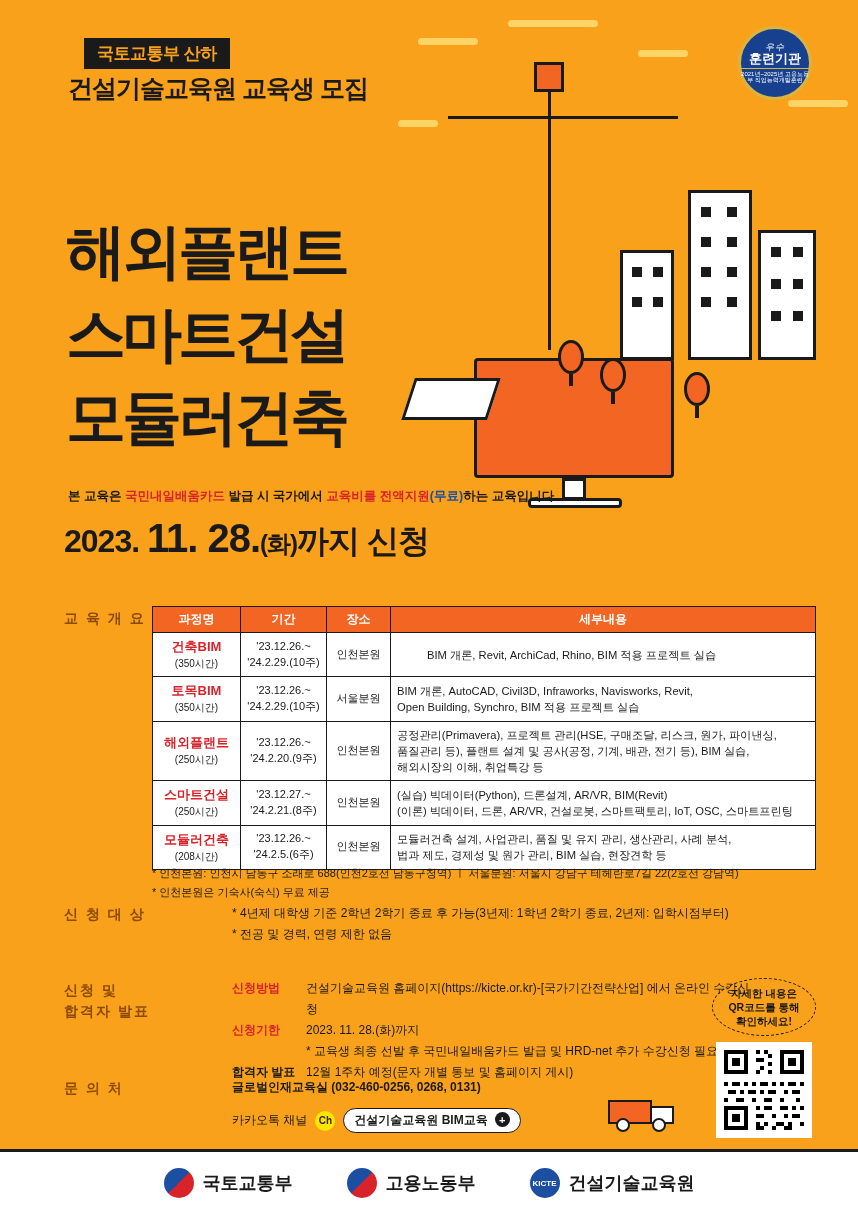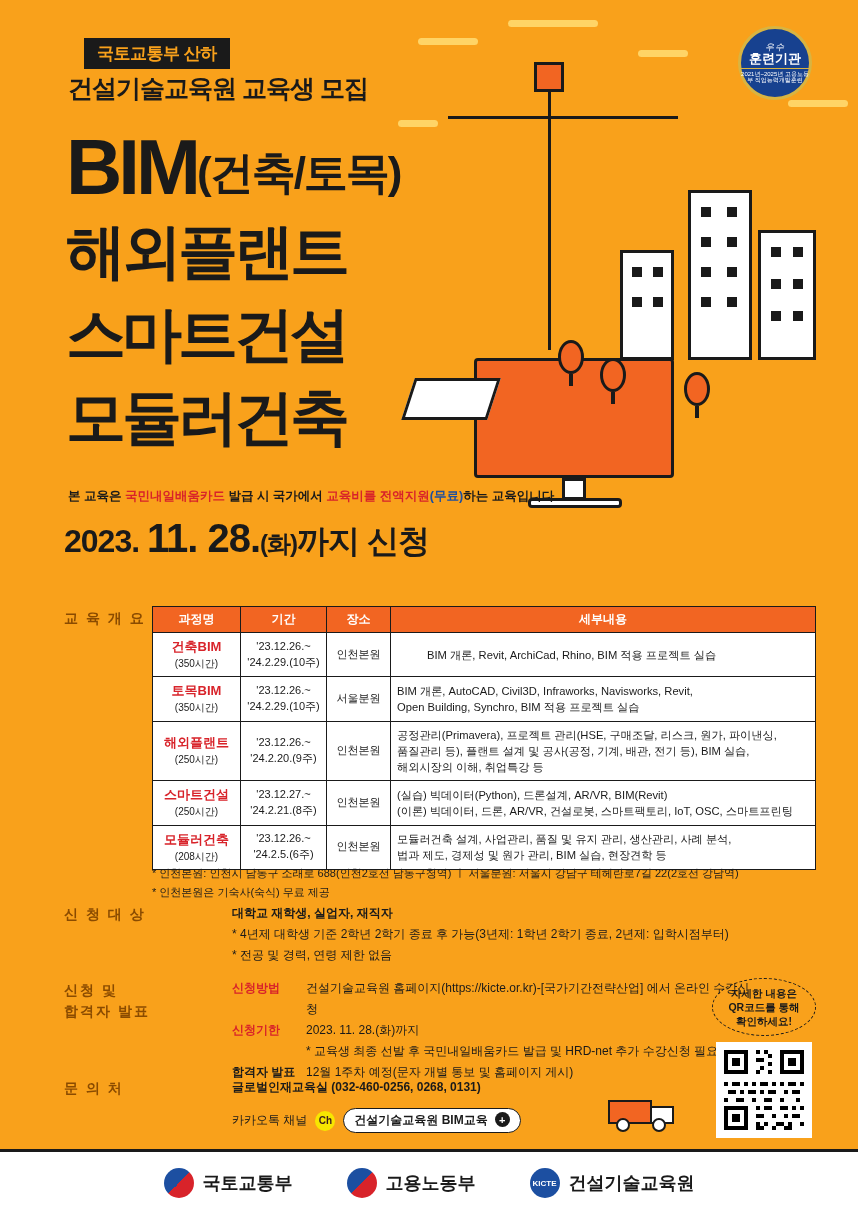--- a/index.html
+++ b/index.html
@@ -205,23 +205,20 @@
 
   <div class="badge-top">국토교통부 산하</div>
   <div class="subtitle-top">건설기술교육원 교육생 모집</div>
 
   <div class="seal">
     <div class="s1">우수</div>
     <div class="s2">훈련기관</div>
     <div class="s3">2021년~2025년 고용노동부 직업능력개발훈련</div>
   </div>
 
-  <div class="big-bim">
-    <span>BIM</span><span class="paren">(건축/토목)</span>
-  </div>
   <div class="hl hl1">해외플랜트</div>
   <div class="hl hl2">스마트건설</div>
   <div class="hl hl3">모듈러건축</div>
 
   <div class="notice">
     <span>본 교육은 </span><span class="em">국민내일배움카드</span><span> 발급 시 국가에서 </span><span class="em">교육비를 전액지원</span><span class="em2">(무료)</span><span>하는 교육입니다.</span>
   </div>
 
   <div class="deadline">
     <span>2023.</span>
@@ -300,21 +297,20 @@
     </table>
   </div>
 
   <div class="tbl-notes">
     <div>* 인천본원: 인천시 남동구 소래로 688(인천2호선 남동구청역) ㅣ 서울분원: 서울시 강남구 테헤란로7길 22(2호선 강남역)</div>
     <div>* 인천본원은 기숙사(숙식) 무료 제공</div>
   </div>
 
   <div class="sec-label" style="left:64px; top:906px;">신 청 대 상</div>
   <div class="blk" style="top:903px;">
-    <div style="font-weight:bold;">대학교 재학생, 실업자, 재직자</div>
     <div>* 4년제 대학생 기준 2학년 2학기 종료 후 가능(3년제: 1학년 2학기 종료, 2년제: 입학시점부터)</div>
     <div>* 전공 및 경력, 연령 제한 없음</div>
   </div>
 
   <div class="sec-label" style="left:64px; top:980px; width:120px; white-space:pre-line; line-height:1.5;">신청 및
 합격자 발표</div>
   <div class="blk" style="top:978px; width:520px;">
     <div class="kv">
       <span class="k">신청방법</span>
       <span>건설기술교육원 홈페이지(https://kicte.or.kr)-[국가기간전략산업] 에서 온라인 수강신청</span>

